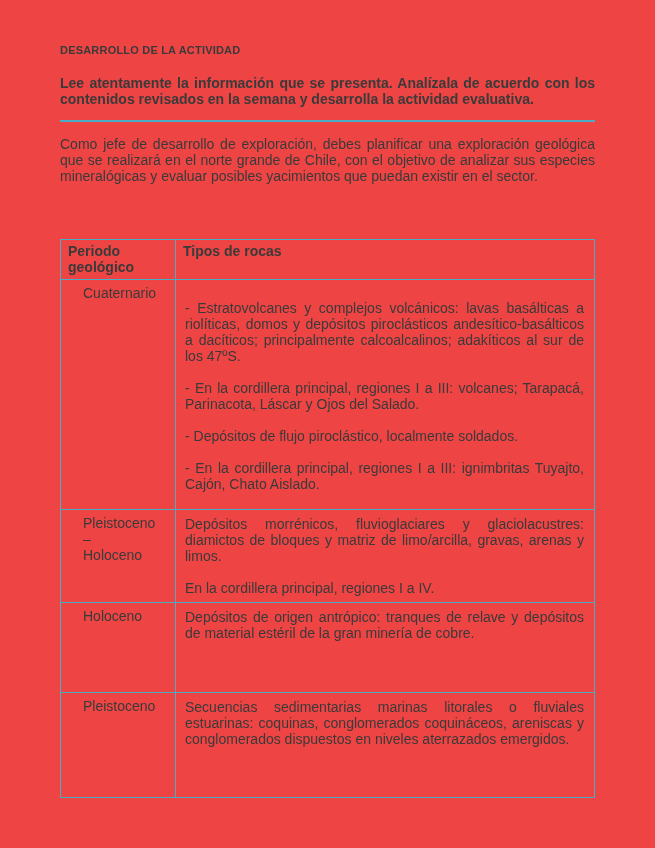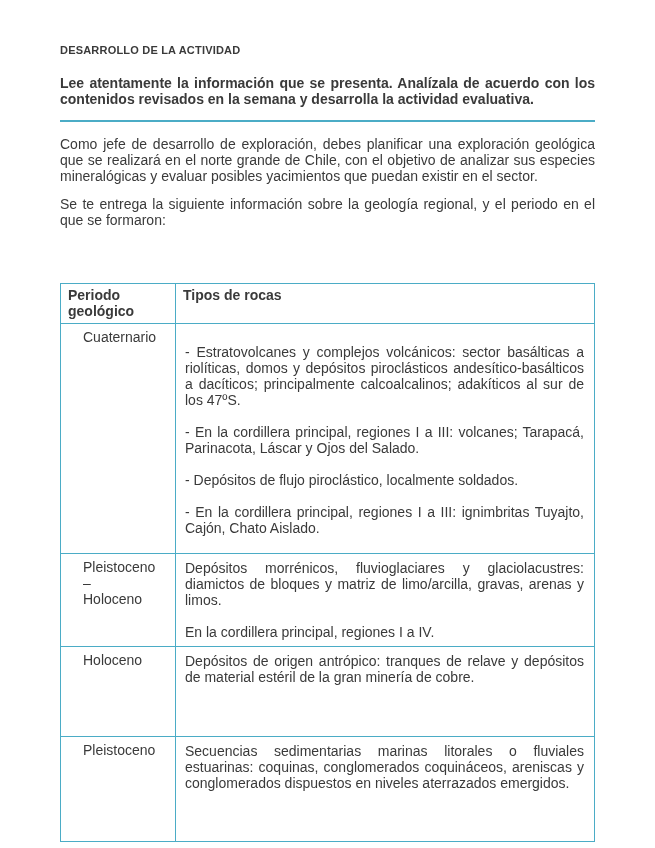--- a/index.html
+++ b/index.html
@@ -3,21 +3,21 @@
 <meta charset="utf-8">
 <style>
   * { margin: 0; padding: 0; box-sizing: border-box; }
   html, body { background: #e9e9e9; }
   body { font-family: "Liberation Sans", sans-serif; }
 
   .page {
     width: 655px;
     height: 848px;
     margin: 0 auto;
-    background: #ffffff;
+    background: #ef4444;
     color: #3a3a3a;
     padding: 44px 60px 0 60px;
     overflow: hidden;
     position: relative;
   }
 
   .doc-title {
     font-size: 11px;
     font-weight: bold;
     letter-spacing: 0.2px;
@@ -92,38 +92,37 @@
 <div class="page">
 
   <h1 class="doc-title">DESARROLLO DE LA ACTIVIDAD</h1>
 
   <p class="body-par intro">Lee atentamente la información que se presenta. Analízala de acuerdo con los contenidos revisados en la semana y desarrolla la actividad evaluativa.</p>
 
   <hr class="teal-rule">
 
   <p class="body-par">Como jefe de desarrollo de exploración, debes planificar una exploración geológica que se realizará en el norte grande de Chile, con el objetivo de analizar sus especies mineralógicas y evaluar posibles yacimientos que puedan existir en el sector.</p>
 
-  <p class="body-par">Se te entrega la siguiente información sobre la geología regional, y el periodo en el que se formaron:</p>
 
   <table class="geo-table">
     <colgroup>
       <col class="col-period">
       <col>
     </colgroup>
     <thead>
       <tr>
         <th>Periodo geológico</th>
         <th>Tipos de rocas</th>
       </tr>
     </thead>
     <tbody id="table-body">
         <tr>
           <td class="period-cell">Cuaternario</td>
           <td class="content-cell">
-            <p>- Estratovolcanes y complejos volcánicos: sector basálticas a riolíticas, domos y depósitos piroclásticos andesítico-basálticos a dacíticos; principalmente calcoalcalinos; adakíticos al sur de los 47ºS.</p>
+            <p>- Estratovolcanes y complejos volcánicos: lavas basálticas a riolíticas, domos y depósitos piroclásticos andesítico-basálticos a dacíticos; principalmente calcoalcalinos; adakíticos al sur de los 47ºS.</p>
             <p>- En la cordillera principal, regiones I a III: volcanes; Tarapacá, Parinacota, Láscar y Ojos del Salado.</p>
             <p>- Depósitos de flujo piroclástico, localmente soldados.</p>
             <p>- En la cordillera principal, regiones I a III: ignimbritas Tuyajto, Cajón, Chato Aislado.</p>
           </td>
         </tr>
         <tr>
           <td class="period-cell">Pleistoceno – Holoceno</td>
           <td class="content-cell">
             <p>Depósitos morrénicos, fluvioglaciares y glaciolacustres: diamictos de bloques y matriz de limo/arcilla, gravas, arenas y limos.</p>
             <p>En la cordillera principal, regiones I a IV.</p>

